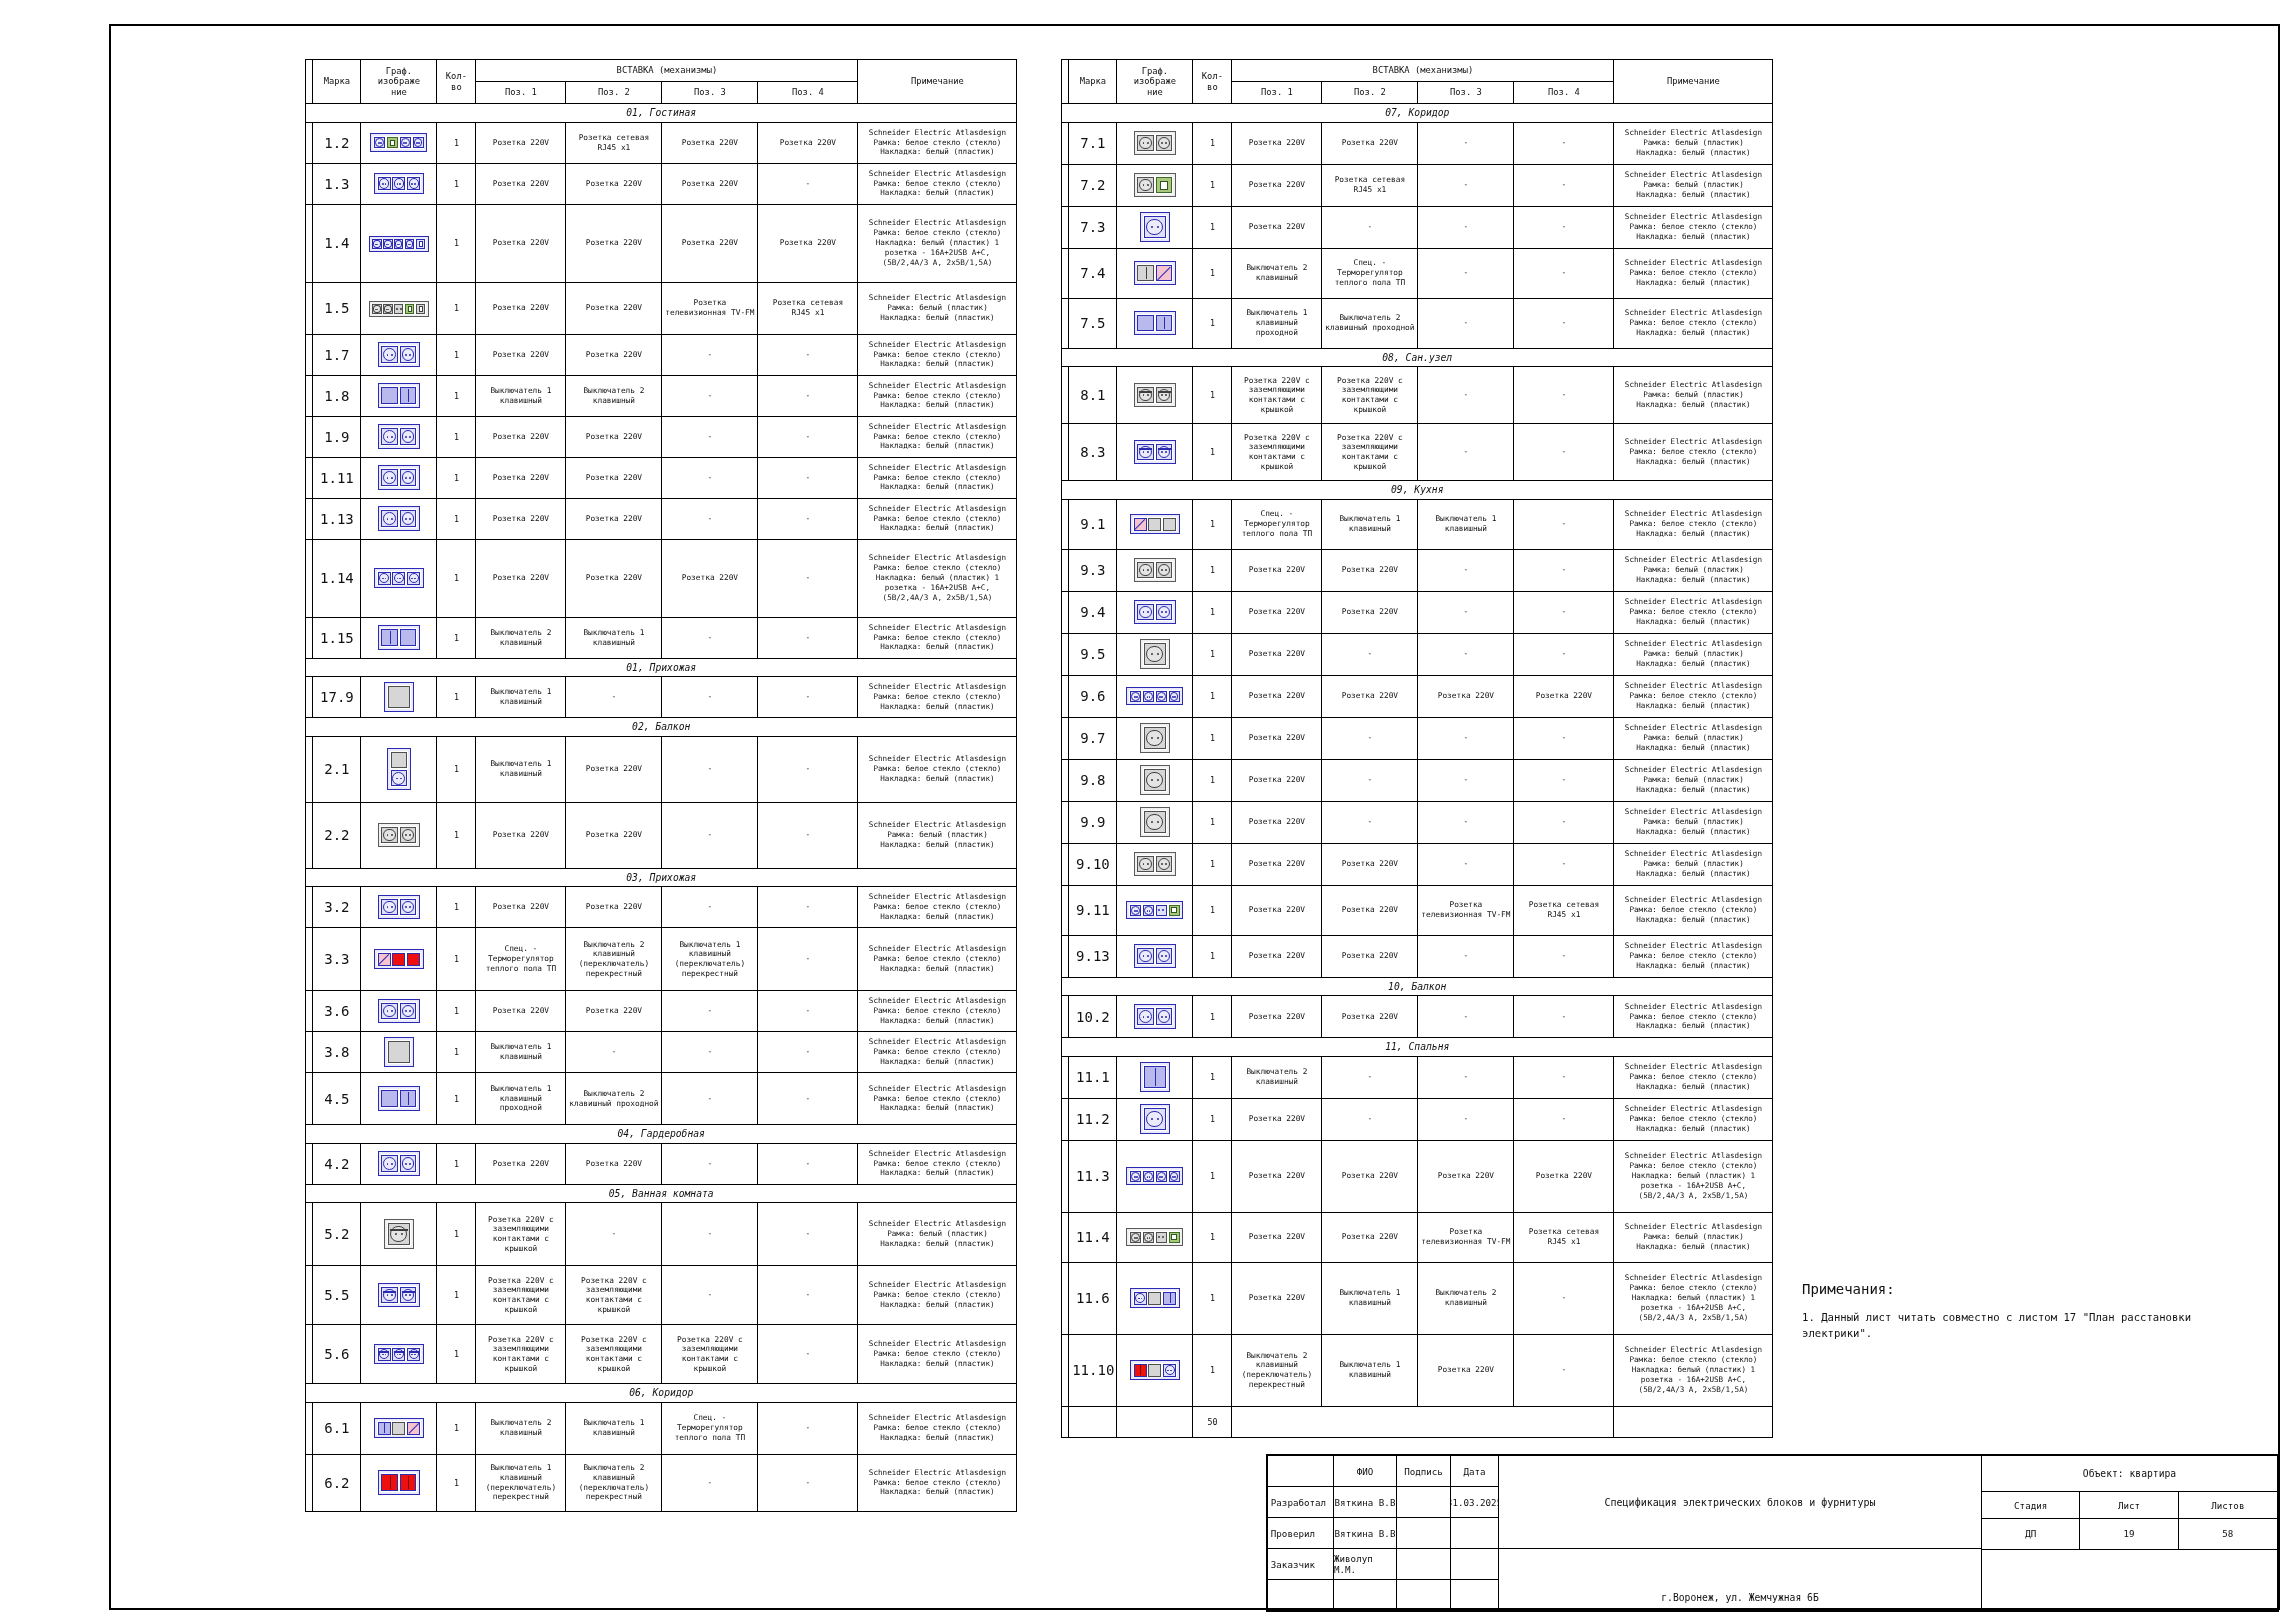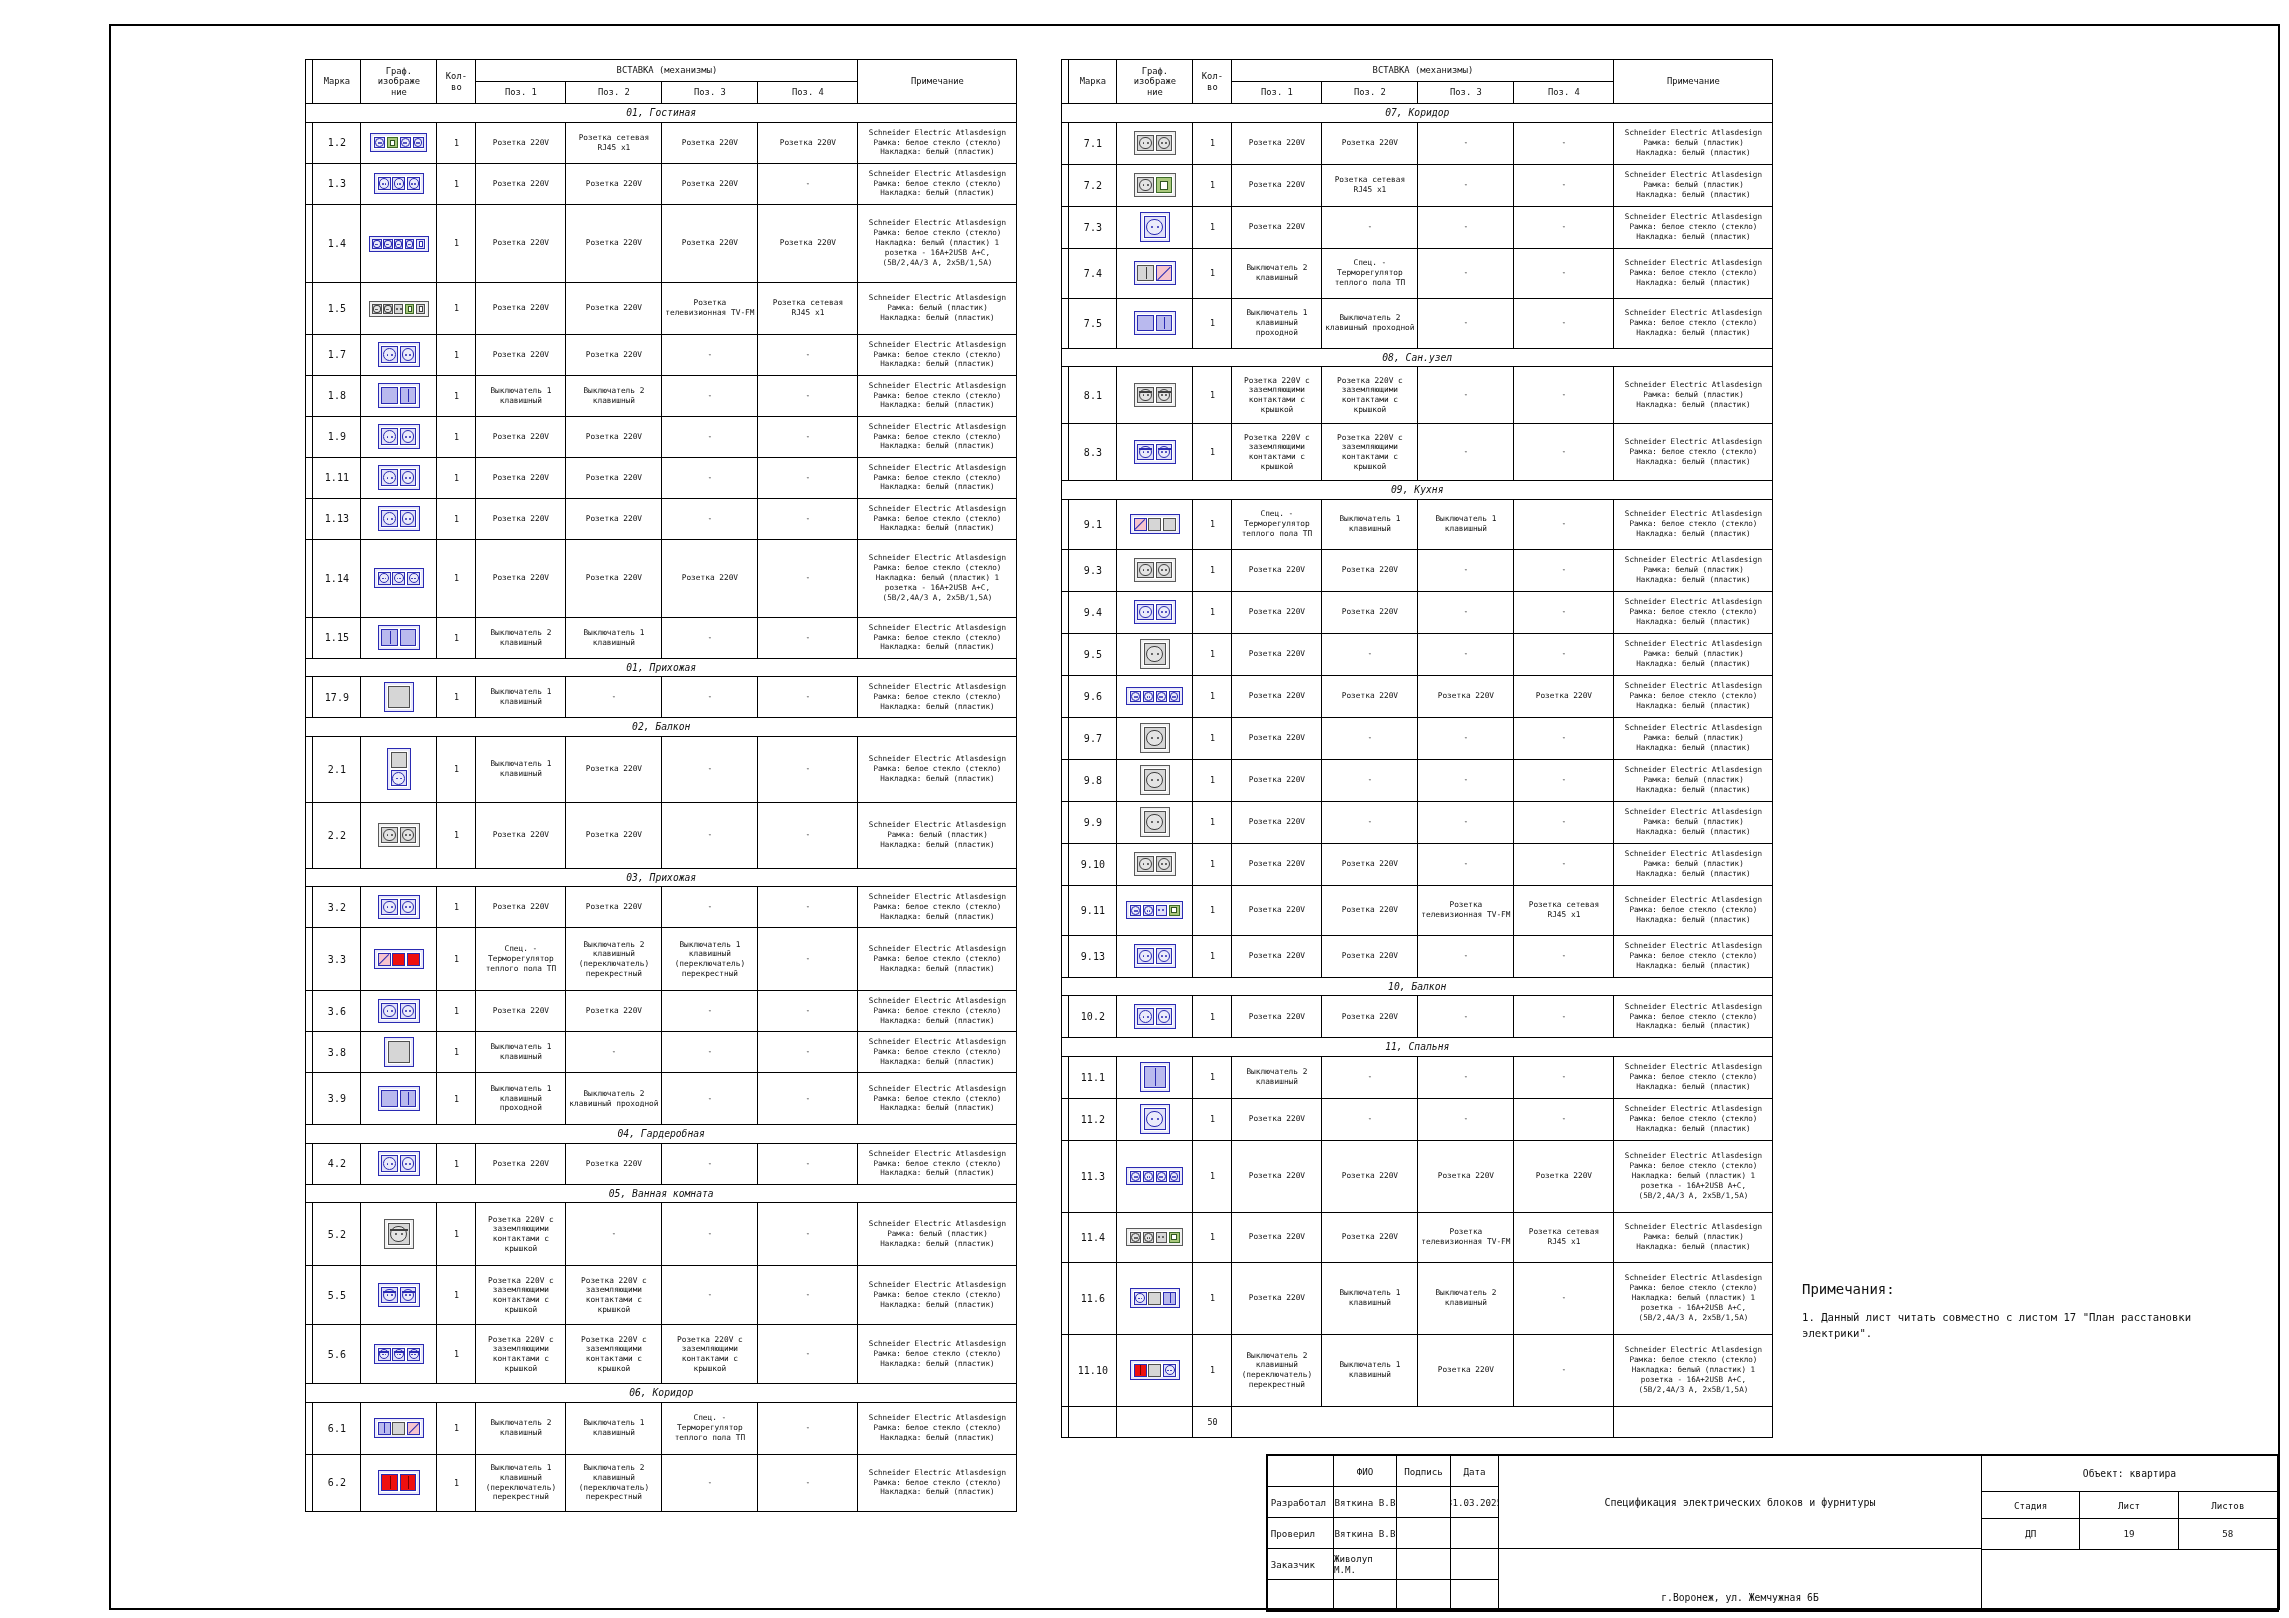--- a/index.html
+++ b/index.html
@@ -6,21 +6,21 @@
   .sheet{position:relative;width:2290px;height:1619px;background:#fff;font-family:"DejaVu Sans Mono",monospace;color:#111;}
   .frame{position:absolute;left:109px;top:24px;width:2171px;height:1586px;border:2.8px solid #000;box-sizing:border-box;}
   .sheet-title{position:absolute;top:33px;left:0;width:100%;text-align:center;font-size:15.7px;letter-spacing:0.5px;}
   
   table.spec{position:absolute;border-collapse:collapse;table-layout:fixed;background:#fff;}
   table.spec td{border:0.9px solid #000;vertical-align:middle;text-align:center;padding:0.9px 2.8px;overflow:hidden;box-sizing:border-box;}
   table.spec{border:1.8px solid #000;}
   td.hc{font-size:8.8px;line-height:1.15;height:22px;}
   td.thin{padding:0;}
   td.sec{font-size:9.7px;text-align:left;height:18.5px;padding-left:3.7px;font-style:italic;}
-  td.mark{font-size:10px;}
+  td.mark{font-size:14px;}
   td.qty{font-size:8.3px;}
   td.pos{font-size:7.8px;line-height:1.25;text-align:left;}
   td.pos.dash{text-align:center;}
   td.note{font-size:7.6px;line-height:1.3;}
   .pre{white-space:pre-line;}
   td.gcell{padding:1.8px 0.9px;}
   
   .dframe{display:inline-flex;gap:1.8px;padding:2.8px;border:1.4px solid;background:#fff;align-items:center;justify-content:center;}
   .dframe.fb{border-color:#2a2ab2;box-shadow:0 0 0 1.8px #e8e8fa inset;}
   .dframe.fg{border-color:#5a5a5a;box-shadow:0 0 0 1.8px #efefef inset;}
@@ -576,21 +576,21 @@
           <td class="pos">Выключатель 1 клавишный</td>
           <td class="pos dash">-</td>
           <td class="pos dash">-</td>
           <td class="pos dash">-</td>
           <td class="note pre">Schneider Electric Atlasdesign
 Рамка: белое стекло (стекло)
 Накладка: белый (пластик)</td>
         </tr>
         <tr style="height: 52px;">
           <td class="thin"></td>
-          <td class="mark">3.9</td>
+          <td class="mark">4.5</td>
           <td class="gcell"><div class="dframe fb n2">
               <div class="mod sw cbs"></div>
               <div class="mod sw2 cbs">
                 <span class="mid"></span>
               </div>
             </div></td>
           <td class="qty">1</td>
           <td class="pos">Выключатель 1 клавишный проходной</td>
           <td class="pos">Выключатель 2 клавишный проходной</td>
           <td class="pos dash">-</td>

